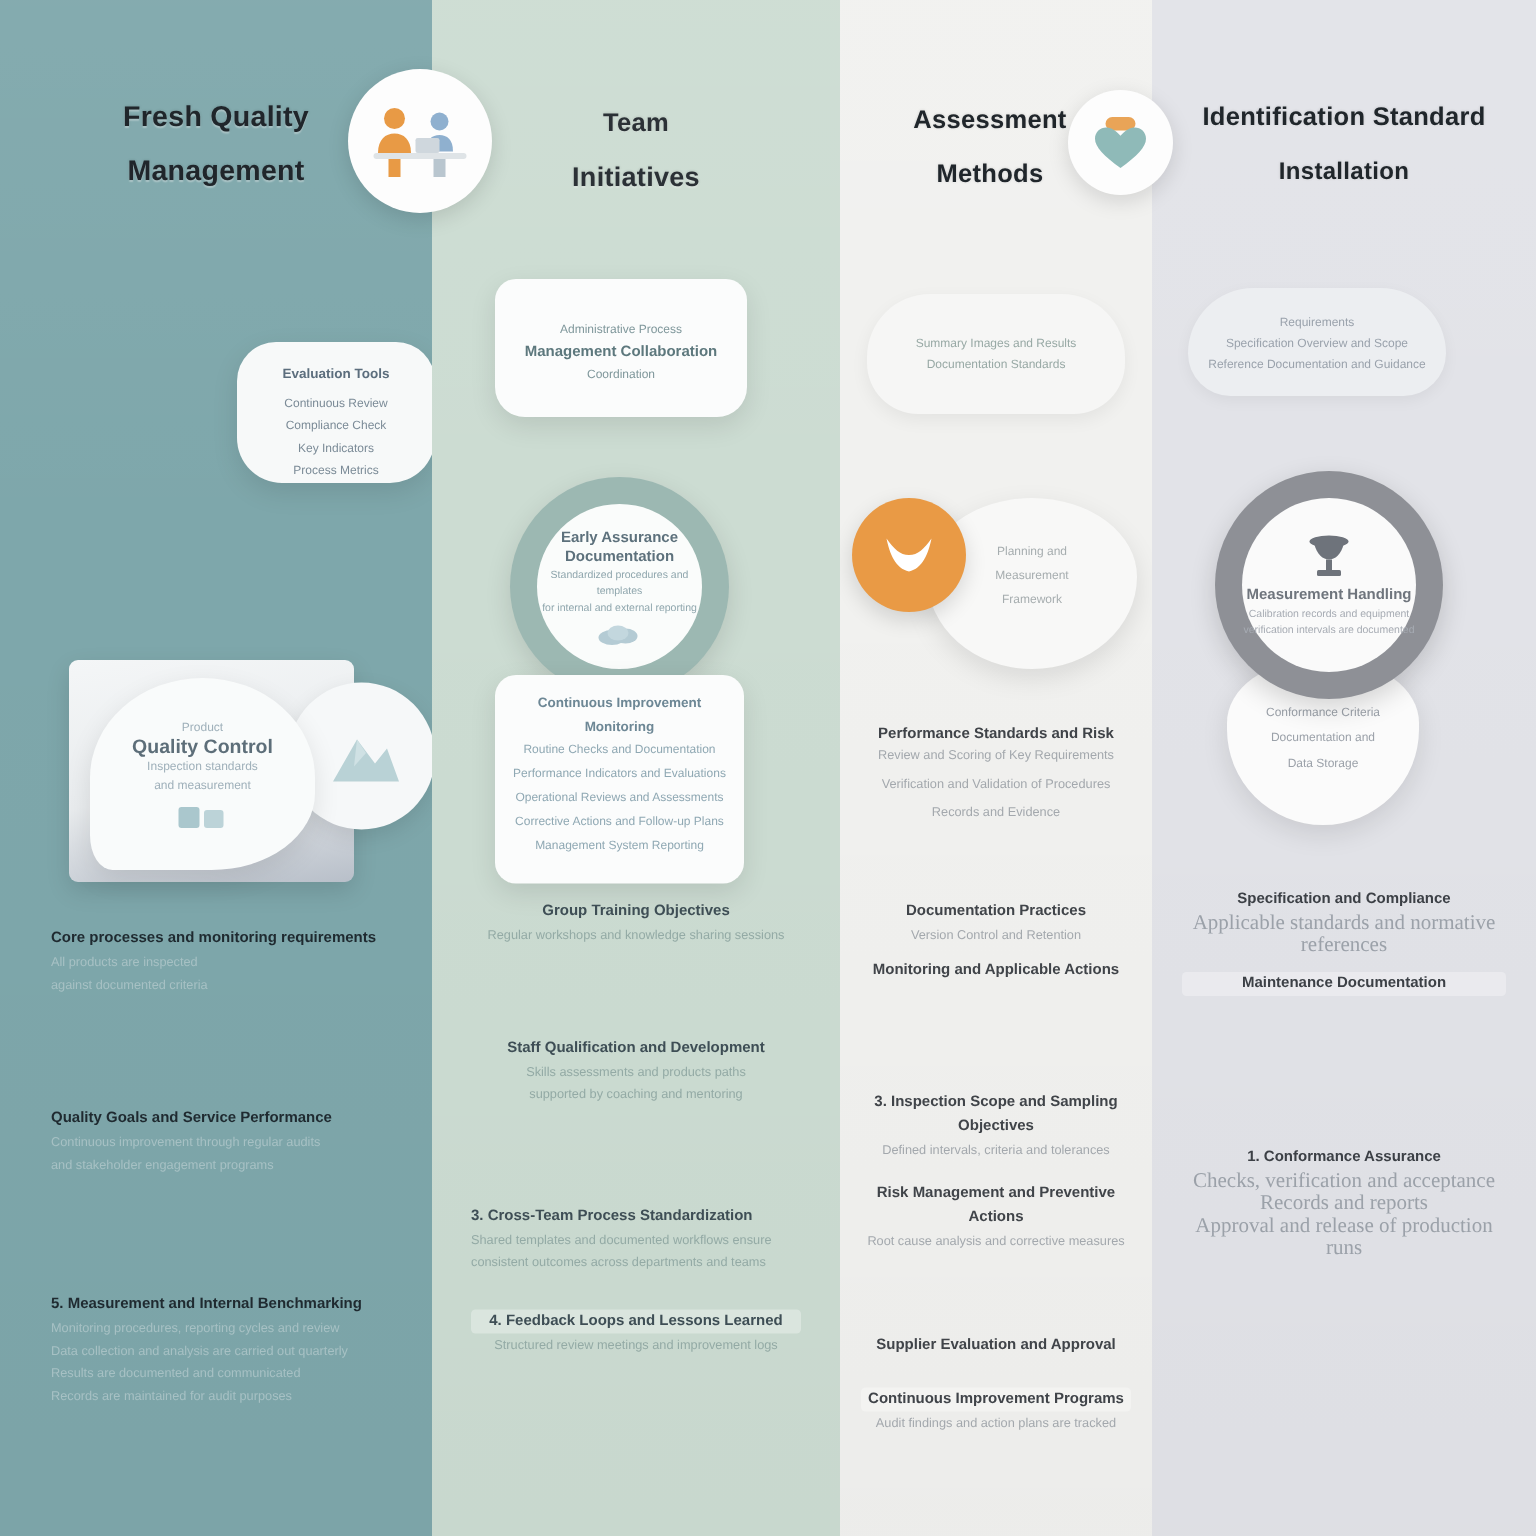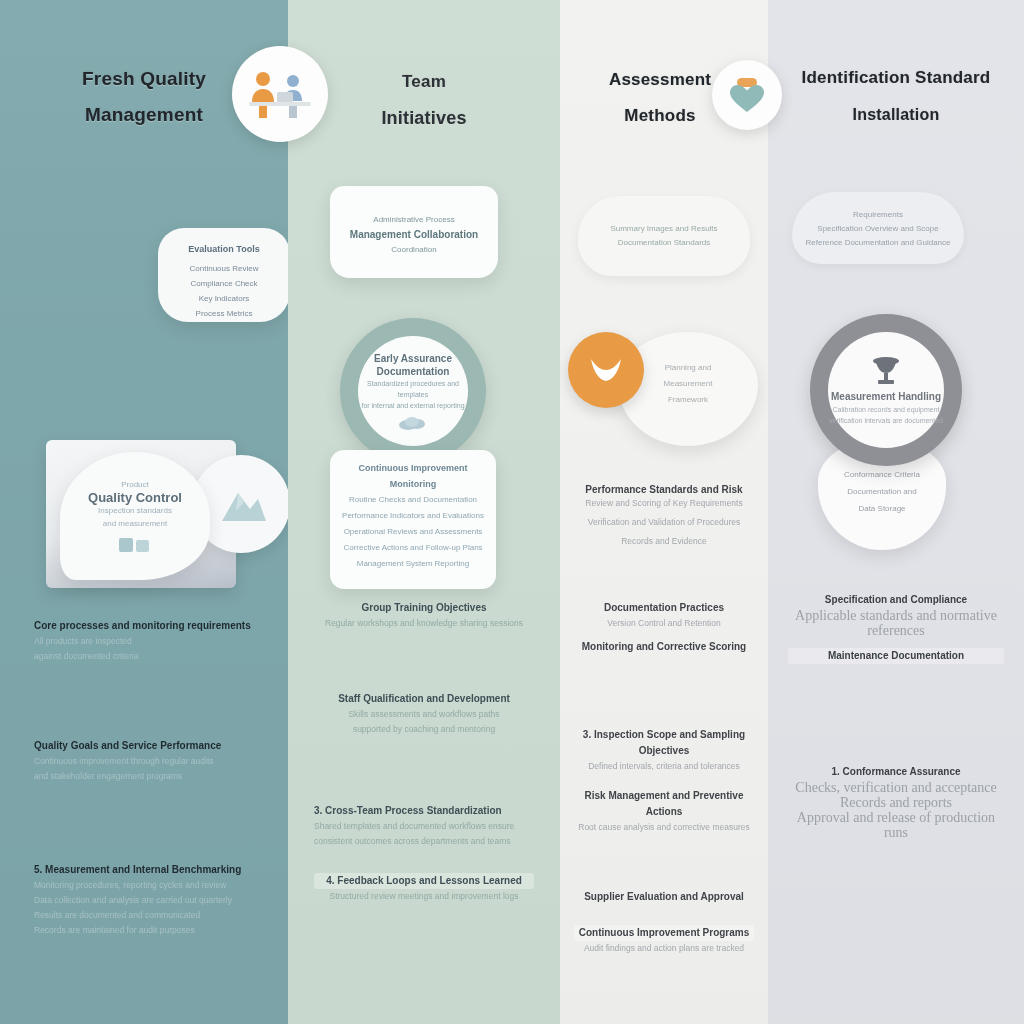--- a/index.html
+++ b/index.html
@@ -402,21 +402,21 @@
       </div>
     </div>
 
     <div class="blocks">
       <div class="block align-center">
         <span class="b-head">Group Training Objectives</span>
         <span class="b-line">Regular workshops and knowledge sharing sessions</span>
       </div>
       <div class="block align-center" style="margin-top:60px;">
         <span class="b-head">Staff Qualification and Development</span>
-        <span class="b-line">Skills assessments and workflows paths</span>
+        <span class="b-line">Skills assessments and products paths</span>
         <span class="b-line">supported by coaching and mentoring</span>
       </div>
       <div class="block align-left" style="margin-top:66px;">
         <span class="b-head">3. Cross-Team Process Standardization</span>
         <span class="b-line">Shared templates and documented workflows ensure</span>
         <span class="b-line">consistent outcomes across departments and teams</span>
       </div>
       <div class="block align-center" style="margin-top:24px;">
         <span class="b-head strip">4. Feedback Loops and Lessons Learned</span>
         <span class="b-line">Structured review meetings and improvement logs</span>
@@ -458,21 +458,21 @@
       <span class="b-line" style="font-size:8.5px;color:#a3a8ad;display:block;line-height:22px;filter:blur(.3px);">Verification and Validation of Procedures</span>
       <span class="b-line" style="font-size:8.5px;color:#a3a8ad;display:block;line-height:16px;filter:blur(.3px);">Records and Evidence</span>
     </div>
 
     <div class="blocks">
       <div class="block align-center">
         <span class="b-head">Documentation Practices</span>
         <span class="b-line">Version Control and Retention</span>
       </div>
       <div class="block align-center" style="margin-top:8px;">
-        <span class="b-head">Monitoring and Corrective Scoring</span>
+        <span class="b-head">Monitoring and Applicable Actions</span>
       </div>
       <div class="block align-center" style="margin-top:72px;">
         <span class="b-head">3. Inspection Scope and Sampling Objectives</span>
         <span class="b-line">Defined intervals, criteria and tolerances</span>
       </div>
       <div class="block align-center" style="margin-top:14px;">
         <span class="b-head">Risk Management and Preventive Actions</span>
         <span class="b-line">Root cause analysis and corrective measures</span>
       </div>
       <div class="block align-center" style="margin-top:54px;">

